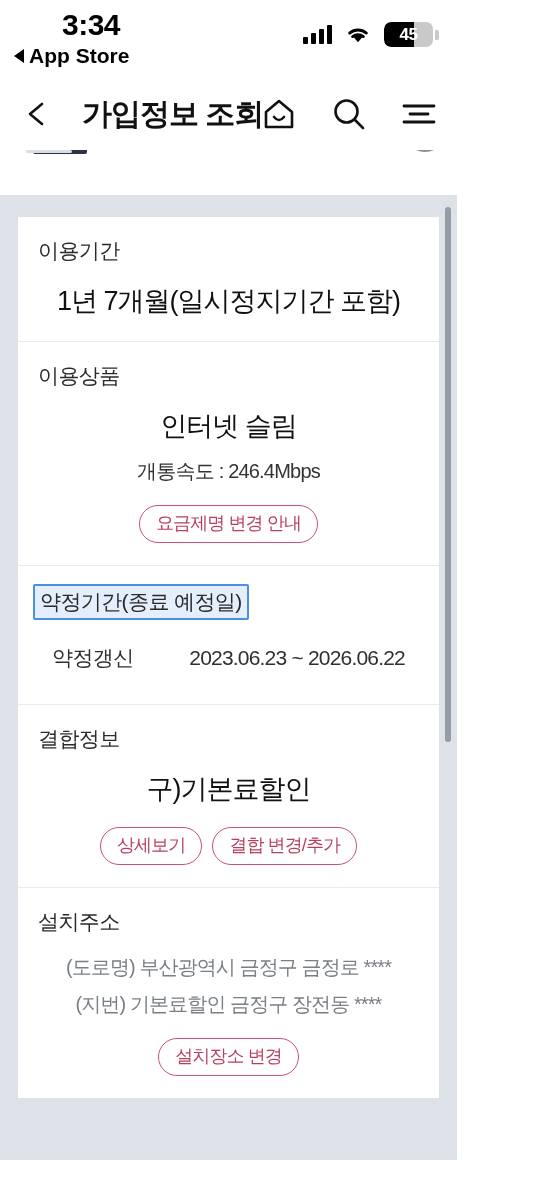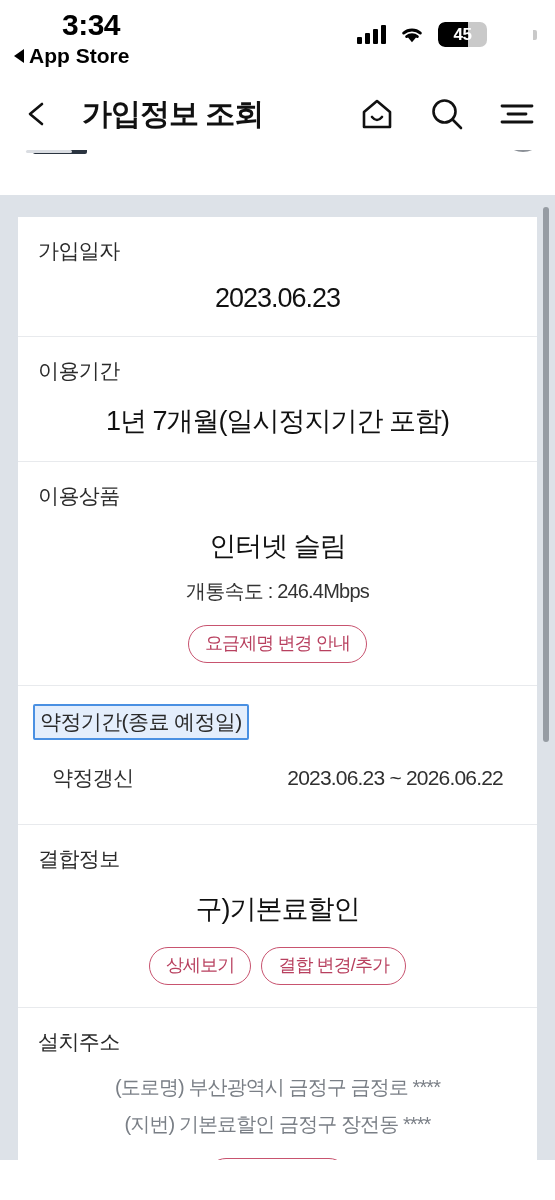--- a/index.html
+++ b/index.html
@@ -3,21 +3,21 @@
 <meta charset="utf-8">
 <style>
   * { margin:0; padding:0; box-sizing:border-box; }
   html, body { width:555px; height:1200px; }
   body {
     font-family: "Liberation Sans", "DejaVu Sans", sans-serif;
     background:#ffffff;
     -webkit-font-smoothing: antialiased;
     overflow:hidden;
   }
-  .phone { position:relative; width:555px; height:1200px; background:#ffffff; }
+  .phone { position:relative; width:457px; height:1200px; background:#ffffff; }
 
   
   .statusbar{
     position:relative; height:78px; background:#fff;
   }
   .sb-time{
     position:absolute; left:62px; top:8px;
     font-size:30px; font-weight:bold; color:#000;
     letter-spacing:-0.5px;
   }
@@ -51,21 +51,21 @@
     background:#000; border-radius:7px 0 0 7px;
   }
   .battery .lvl{
     position:relative; z-index:2; width:100%; text-align:center;
     font-size:17px; font-weight:bold; color:#fff; letter-spacing:-0.5px;
     line-height:25px;
   }
   .battery-tip{
     width:4px;height:10px;background:#c9c9c9;border-radius:0 2px 2px 0; margin-left:2px;
   }
-  .batt-wrap{display:flex;align-items:center;gap:44px;}
+  .batt-wrap{display:flex;align-items:center;}
 
   
   .appbar{
     position:relative; height:72px; background:#fff;
     display:flex; align-items:center; padding:0 22px;
   }
   .back-chevron{
     width:30px;height:30px; position:relative; cursor:pointer; flex:0 0 auto;
   }
   .page-title{
@@ -239,24 +239,20 @@
     <span class="s1"></span>
       <span class="s2"></span>
       <span class="s3"></span>
       <span class="s4"></span>
   </div>
 
   <div class="screen">
 
     <div class="sheet">
 
-      <div class="row">
-        <div class="row-label">가입일자</div>
-        <div class="row-value">2023.06.23</div>
-      </div>
 
       <div class="row">
         <div class="row-label">이용기간</div>
         <div class="row-value">1년 7개월(일시정지기간 포함)</div>
       </div>
 
       <div class="row">
         <div class="row-label">이용상품</div>
         <div class="row-value">인터넷 슬림</div>
         <div class="row-sub">개통속도 : 246.4Mbps</div>

